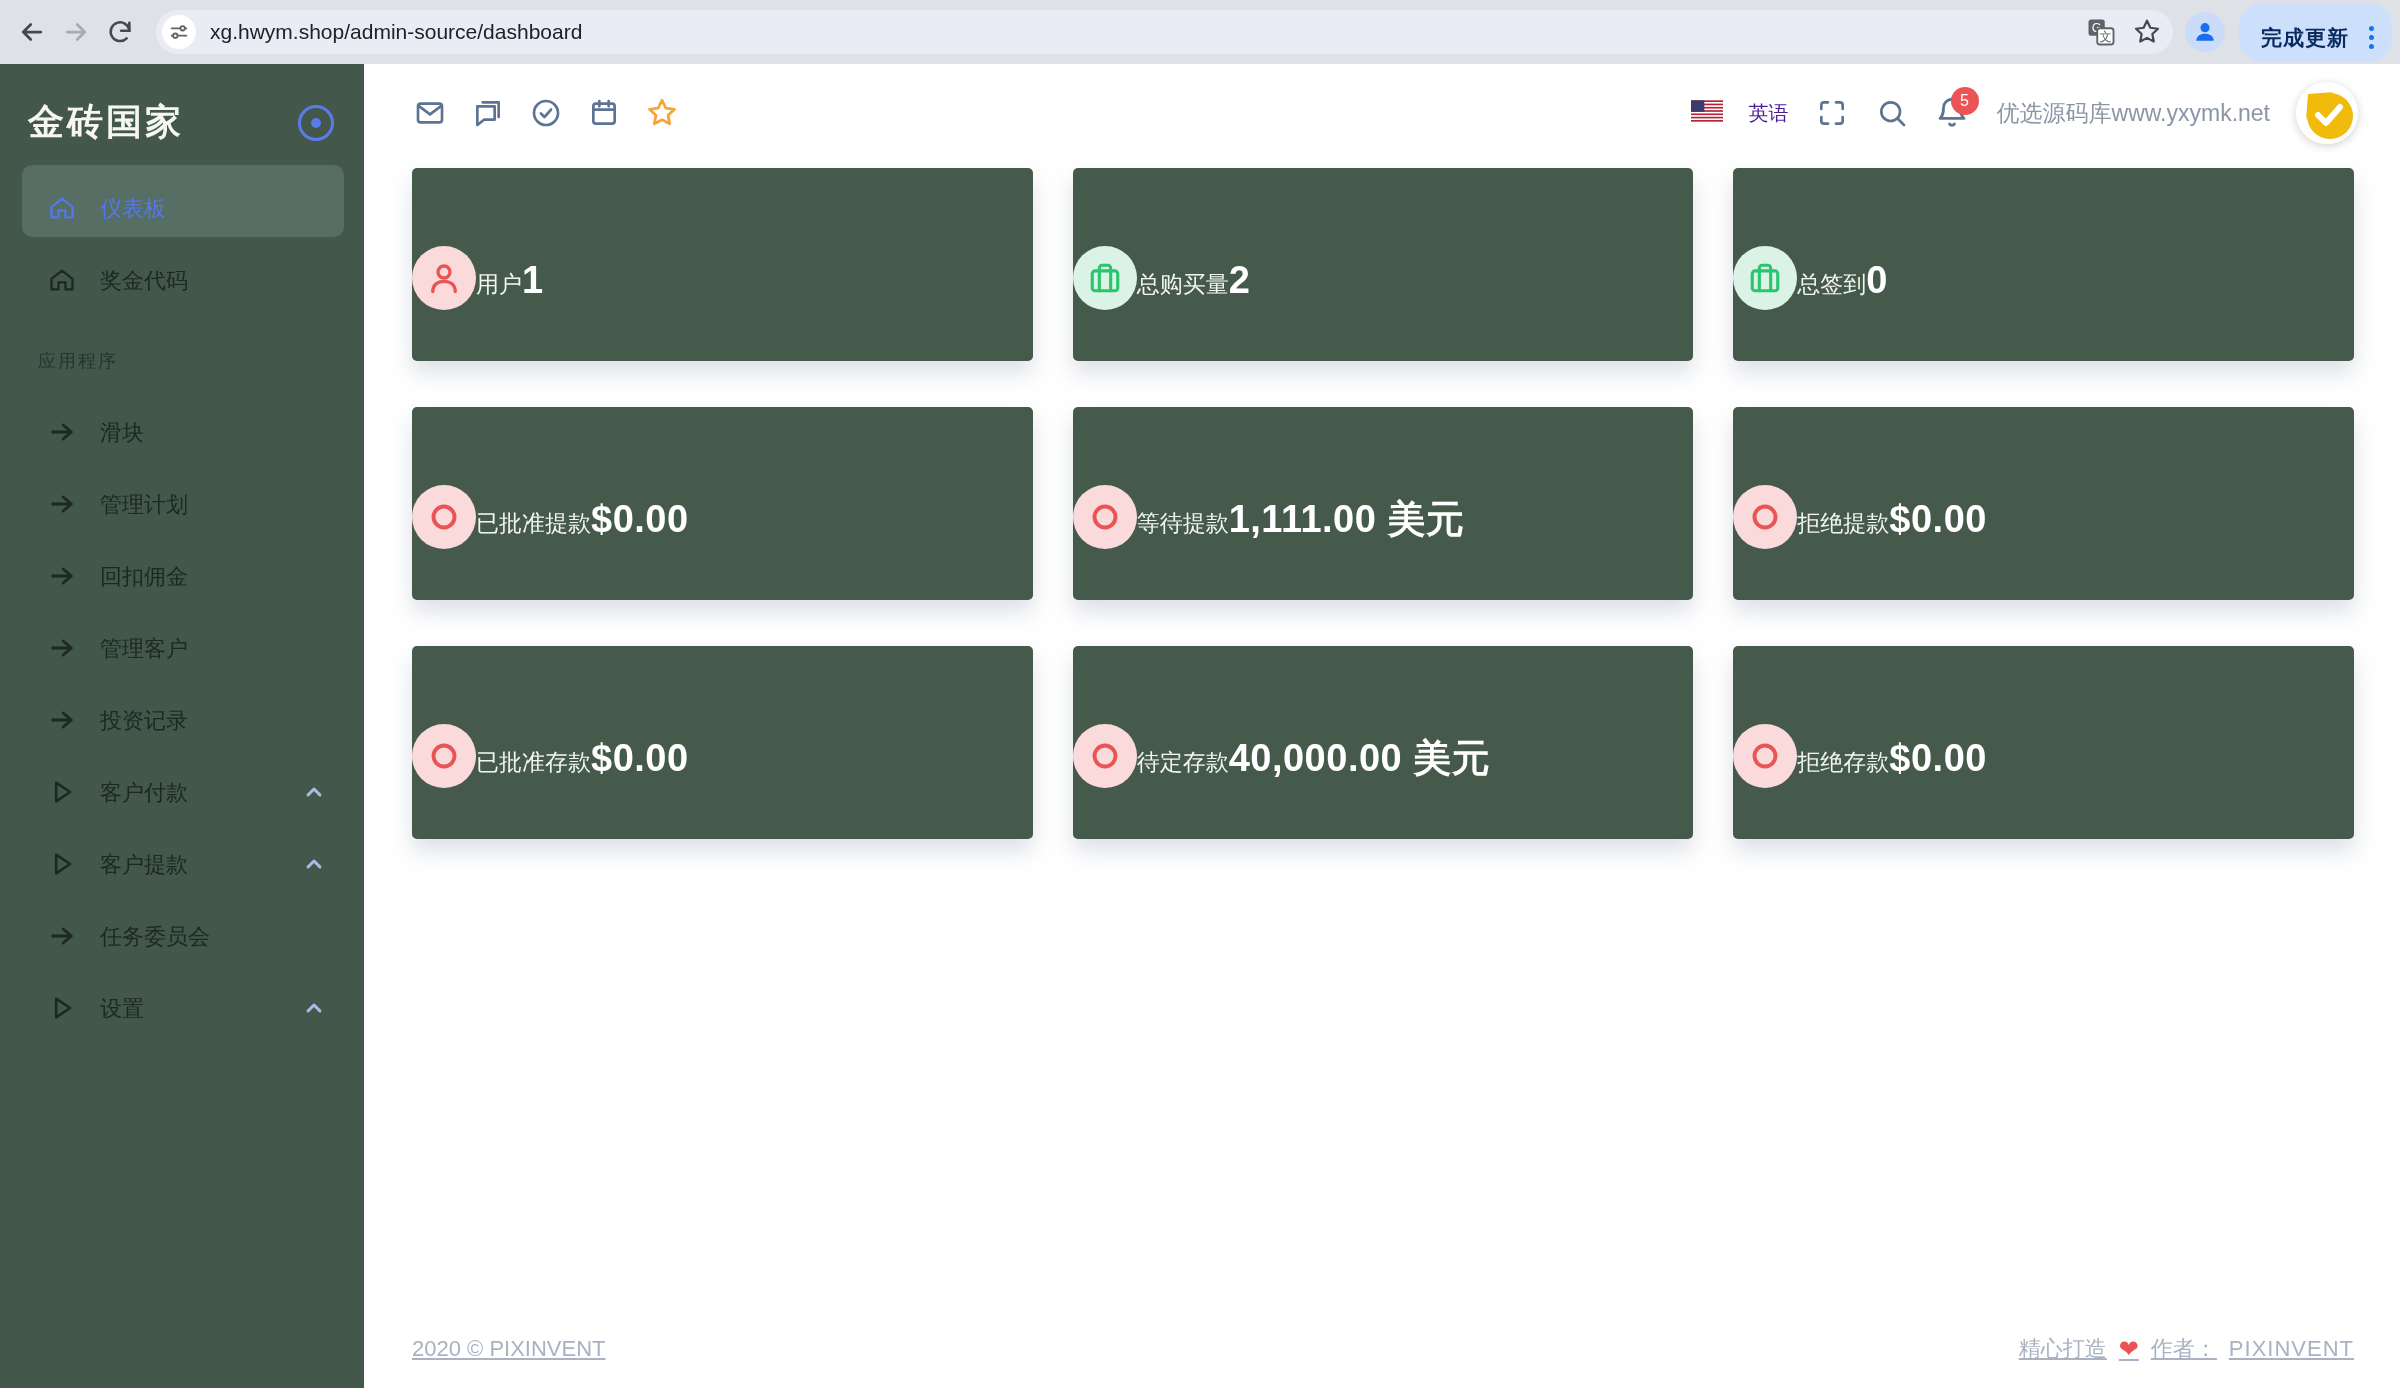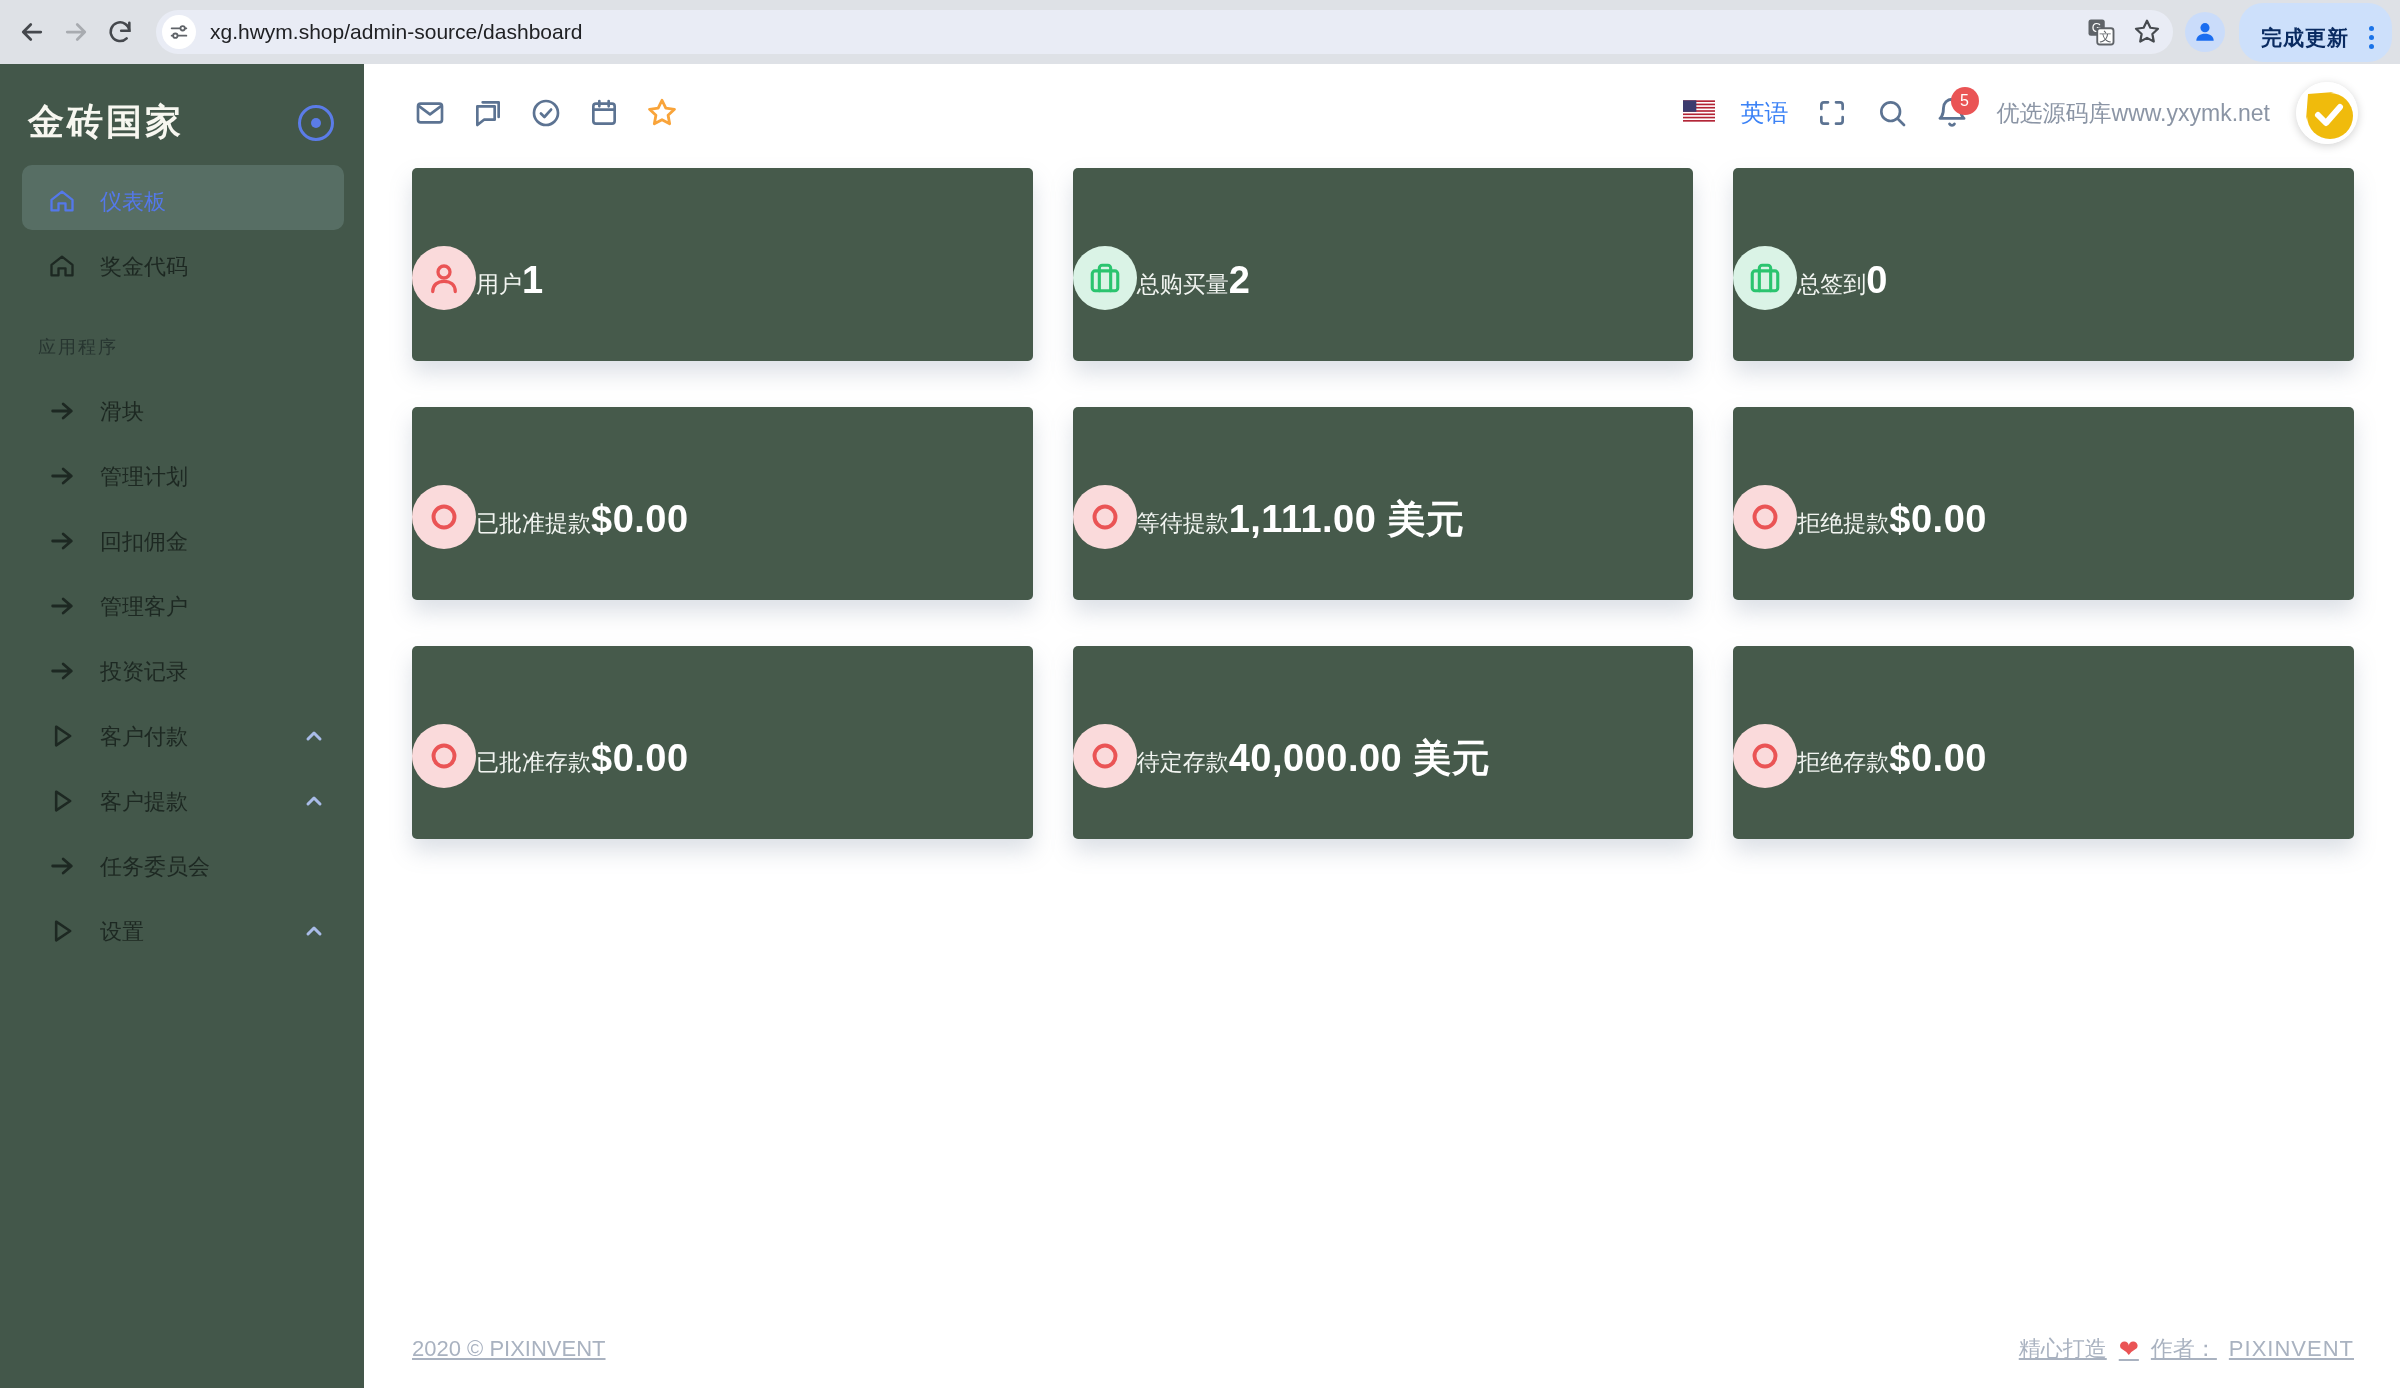--- a/index.html
+++ b/index.html
@@ -23,35 +23,35 @@
   .kebab{display:flex;flex-direction:column;gap:4px;margin-left:16px;padding:4px;}
   .kebab i{width:5px;height:5px;border-radius:50%;background:#1a73e8;display:block;}
 
   
   .sidebar{position:absolute;left:0;top:64px;width:364px;bottom:0;background:var(--sidebar_green,#43574a);font-family:"Liberation Serif",serif;}
   .logo-row{display:flex;align-items:center;justify-content:space-between;padding:34px 30px 18px 28px;border-radius:29px;}
   .logo-text{font-size:36px;color:#f7f7f0;letter-spacing:3px;font-weight:bold;}
   .side-toggle{width:30px;height:30px;border:3px solid #5b7ce8;border-radius:50%;display:flex;align-items:center;justify-content:center;flex:0 0 auto;}
   .side-toggle i{width:10px;height:10px;border-radius:50%;background:#5b7ce8;display:block;}
   .menu{list-style:none;margin:0;padding:0;}
-  .menu-item{height:57px;margin:0 20px 0 22px;border-radius:10px;display:flex;align-items:center;padding:8px 16px 0 26px;color:#1d2822;font-size:22px;}
+  .menu-item{height:57px;margin:0 20px 0 22px;border-radius:10px;display:flex;align-items:center;padding:15px 16px 0 26px;color:#1d2822;font-size:22px;}
   .menu-item.active{background:rgba(158,197,194,.22);color:var(--active_blue,#5478ea);}
   .menu-item .mi-ic{width:30px;height:30px;margin-right:22px;flex:0 0 auto;color:inherit;}
   .menu-item .mi-label{flex:1 1 auto;white-space:nowrap;}
   .menu-item .mi-chev{width:26px;height:26px;color:#a9bce8;flex:0 0 auto;}
   .menu-section{font-size:18px;color:#273530;margin:40px 0 16px 38px;letter-spacing:2px;}
 
   
   .content{position:absolute;left:364px;top:64px;right:0;bottom:0;background:#ffffff;}
   .topbar{position:absolute;top:0;left:0;right:0;height:98px;display:flex;align-items:center;}
   .tb-left{display:flex;align-items:center;gap:24px;margin-left:49px;}
   .tb-ic{width:34px;height:34px;color:#5c7392;display:flex;align-items:center;justify-content:center;}
   .tb-ic.star{color:var(--warning,#f9a43a);}
   .tb-right{display:flex;align-items:center;gap:26px;margin-left:auto;margin-right:42px;}
-  .lang-label{font-size:24px;color:#3b82f6;}
+  .lang-label{font-size:20px;color:#4c1d95;}
   .bell-wrap{position:relative;width:36px;height:36px;color:#5c7392;}
   .badge{position:absolute;top:-8px;right:-8px;min-width:28px;height:28px;border-radius:14px;background:var(--danger,#ea5455);color:#fff;font-size:16px;display:flex;align-items:center;justify-content:center;font-family:"Liberation Sans",sans-serif;}
   .promo{font-size:23px;color:#8b95a5;white-space:nowrap;}
   .user-avatar{width:62px;height:62px;border-radius:50%;background:#fff;box-shadow:0 2px 10px rgba(0,0,0,.18);overflow:hidden;flex:0 0 auto;}
 
   .cards{position:absolute;left:48px;right:46px;top:104px;display:grid;grid-template-columns:repeat(3,1fr);column-gap:40px;row-gap:46px;}
   .card{height:193px;background:var(--card_green,#465a4b);border-radius:5px;box-shadow:0 12px 22px rgba(115,130,155,.25);display:flex;flex-direction:row;align-items:center;justify-content:flex-start;padding-top:27px;box-sizing:border-box;}
   .icon-circle{width:64px;height:64px;border-radius:50%;display:flex;align-items:center;justify-content:center;}
   .icon-circle.red{background:#fadadb;color:var(--danger,#ea5455);}
   .icon-circle.green{background:#daf3e6;color:var(--success,#2bc46f);}

